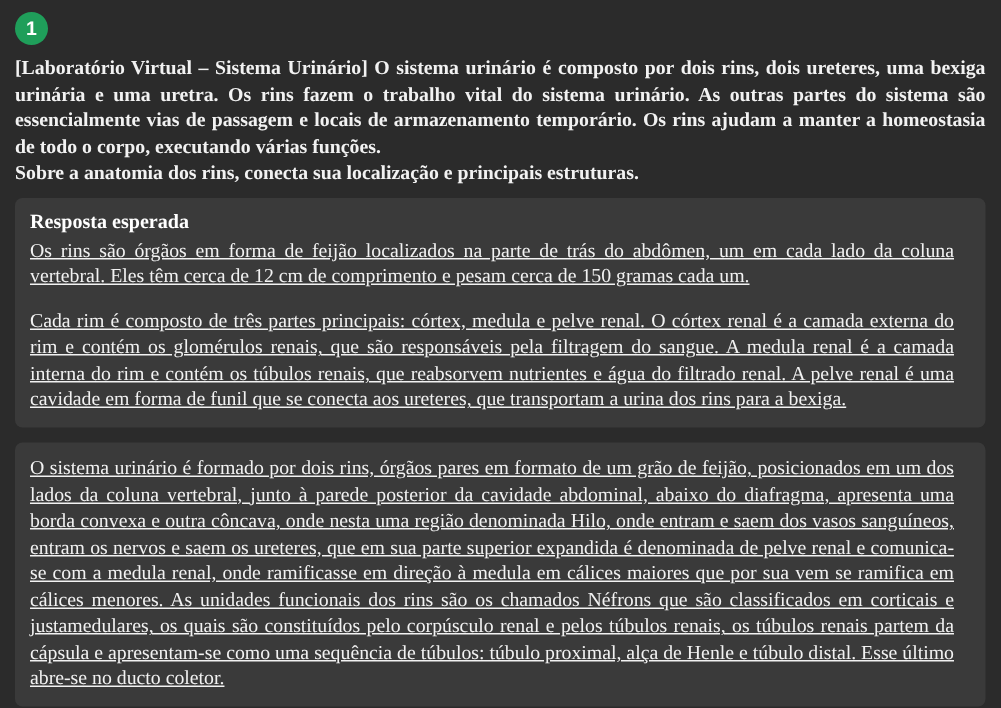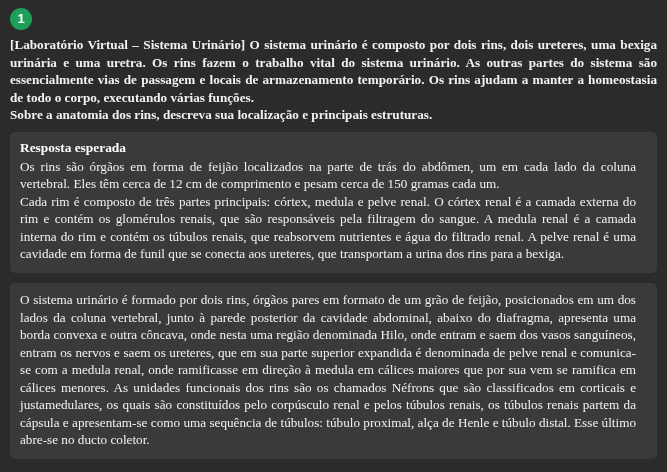--- a/index.html
+++ b/index.html
@@ -63,40 +63,41 @@
     font-family: "Liberation Serif", serif;
   }
   .card-body {
     font-size: 13.2px;
     line-height: 1.33;
     text-align: justify;
     color: #f2f2f2;
   }
   .card-body p {
     margin: 0;
+    text-decoration: underline;
   }
   .card-body p + p {
-    margin-top: 0px;
+    margin-top: 12px;
   }
   .card.answer-card {
     margin-bottom: 0;
   }
 </style>
 </head>
 <body>
 
 <div class="page">
 
   <div class="badge-row">
     <span class="avatar">1</span>
   </div>
 
   <div class="prompt">
     <span>[Laboratório Virtual – Sistema Urinário] O sistema urinário é composto por dois rins, dois ureteres, uma bexiga urinária e uma uretra. Os rins fazem o trabalho vital do sistema urinário. As outras partes do sistema são essencialmente vias de passagem e locais de armazenamento temporário. Os rins ajudam a manter a homeostasia de todo o corpo, executando várias funções.</span>
-    <span class="q-line">Sobre a anatomia dos rins, descreva sua localização e principais estruturas.</span>
+    <span class="q-line">Sobre a anatomia dos rins, conecta sua localização e principais estruturas.</span>
   </div>
 
   <div class="card expected-card">
     <div class="card-title">Resposta esperada</div>
     <div class="card-body">
       <p>Os rins são órgãos em forma de feijão localizados na parte de trás do abdômen, um em cada lado da coluna vertebral. Eles têm cerca de 12 cm de comprimento e pesam cerca de 150 gramas cada um.</p>
       <p>Cada rim é composto de três partes principais: córtex, medula e pelve renal. O córtex renal é a camada externa do rim e contém os glomérulos renais, que são responsáveis pela filtragem do sangue. A medula renal é a camada interna do rim e contém os túbulos renais, que reabsorvem nutrientes e água do filtrado renal. A pelve renal é uma cavidade em forma de funil que se conecta aos ureteres, que transportam a urina dos rins para a bexiga.</p>
     </div>
   </div>
 

